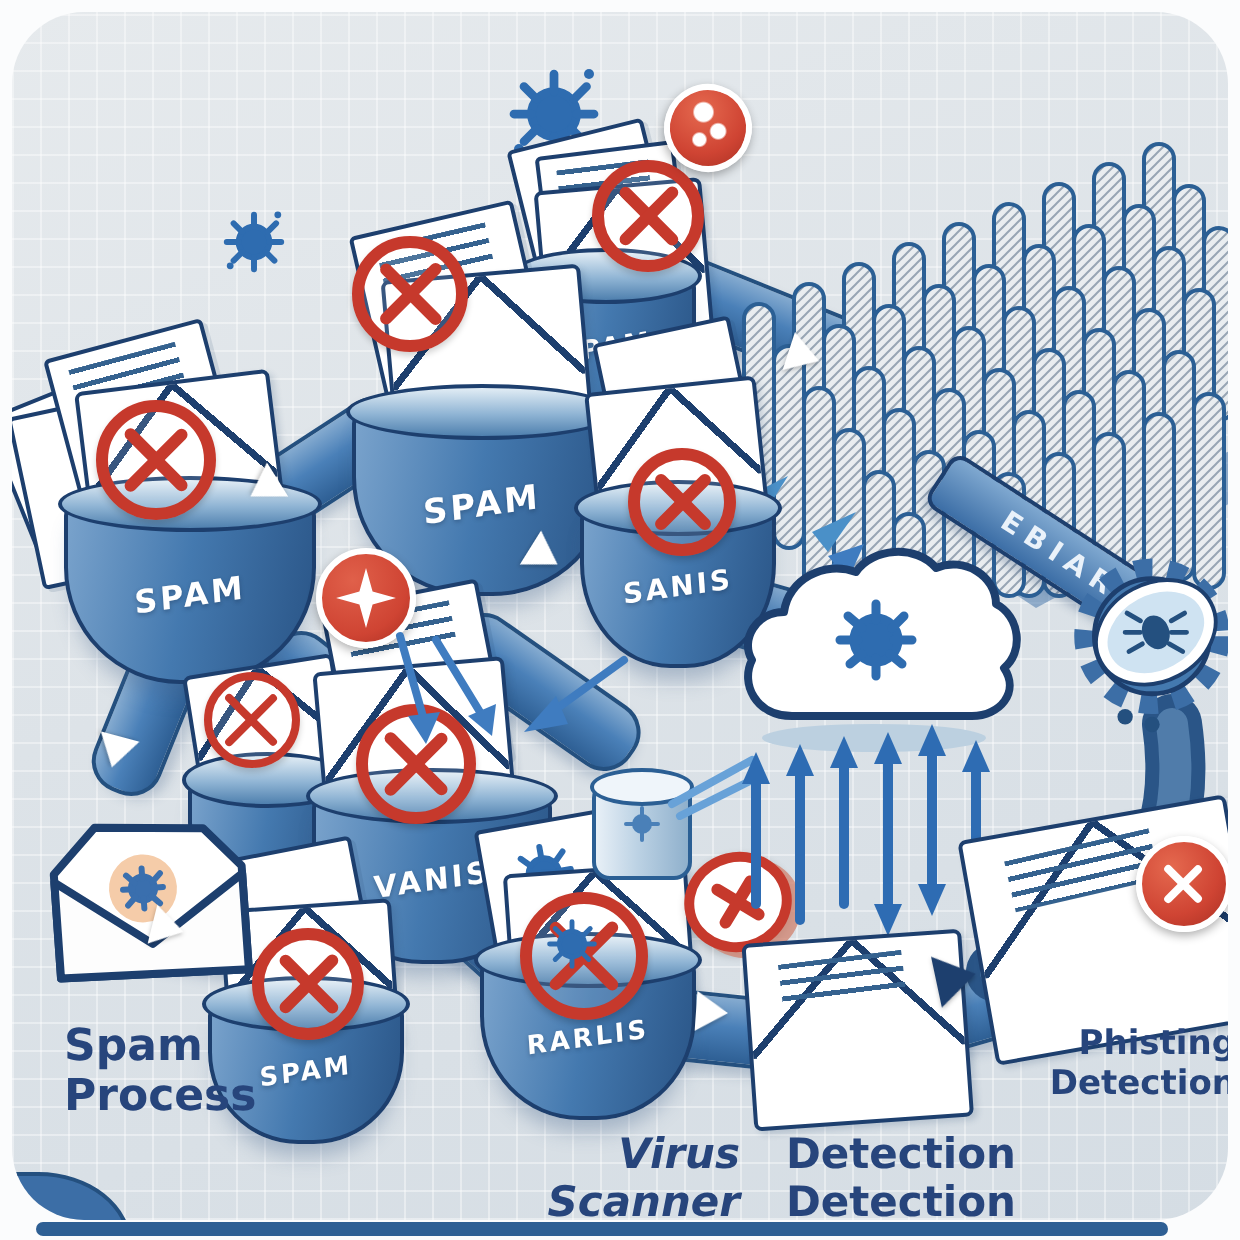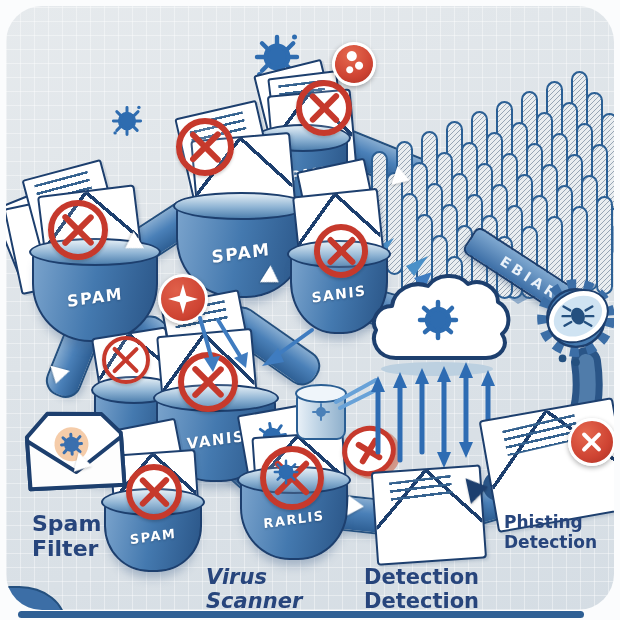--- a/index.html
+++ b/index.html
@@ -66,21 +66,21 @@
     background:linear-gradient(90deg,#e8f0f7,#bcd2e4 45%,#8fb0cc);}
   .cyl::before{content:'';position:absolute;left:-3px;right:-3px;top:-8px;height:15px;border-radius:50%;
     background:#eff5fa;border:2.5px solid #2b5f94;}
   .splat{position:absolute;color:#2e6cb0;}
   .splat svg{display:block;width:100%;height:100%;}
   .ribbon{position:absolute;height:27px;border:2px solid #1d3f6e;border-radius:7px;
     background:linear-gradient(180deg,#7fa8d0,#3c6ea6);display:flex;align-items:center;justify-content:center;
     color:#eaf2fa;font-weight:bold;letter-spacing:4px;font-size:14px;box-shadow:0 3px 5px rgba(50,80,120,.3);}
   
   .title{position:absolute;left:74px;top:28px;color:#1e3f77;font-weight:bold;font-size:27px;line-height:1.02;letter-spacing:-.5px;}
-  .cap{position:absolute;color:#27457c;font-weight:bold;text-align:left;line-height:1.12;}
+  .cap{position:absolute;color:#27457c;font-weight:bold;text-align:right;line-height:1.12;}
   .cap .sub{display:block;}
 </style>
 </head>
 <body>
 
 <div id="canvas">
  <div id="card">
 
   <div class="band" style="left:196px;top:148px;width:96px;transform:rotate(-33deg);"></div>
   <div class="band" style="left:322px;top:138px;width:108px;transform:rotate(22deg);"></div>
@@ -385,21 +385,21 @@
   <div class="chev" style="left:118px;top:228px;transform:rotate(148deg);"></div>
   <div class="chev" style="left:258px;top:262px;transform:rotate(32deg);"></div>
   <div class="chev" style="left:44px;top:360px;transform:rotate(105deg);"></div>
   <div class="chev" style="left:70px;top:448px;transform:rotate(14deg);"></div>
   <div class="chev" style="left:342px;top:490px;transform:rotate(4deg);"></div>
   <div class="chev navy" style="left:462px;top:470px;transform:rotate(-12deg);border-left-width:20px;border-top-width:13px;border-bottom-width:13px;"></div>
 
 
   <div class="cap" style="left:26px;top:506px;text-align:left;font-size:22px;">
     <span class="sub">Spam</span>
-    <span class="sub">Filter</span>
+    <span class="sub">Process</span>
   </div>
   <div class="cap" style="left:200px;top:560px;width:164px;font-size:21px;font-style:italic;">
     <span class="sub">Virus Scanner</span>
 
   </div>
   <div class="cap" style="left:358px;top:560px;width:144px;font-size:21px;">
     <span class="sub">Detection</span>
     <span class="sub">Detection</span>
   </div>
   <div class="cap" style="left:498px;top:506px;width:114px;font-size:17px;line-height:1.18;">

